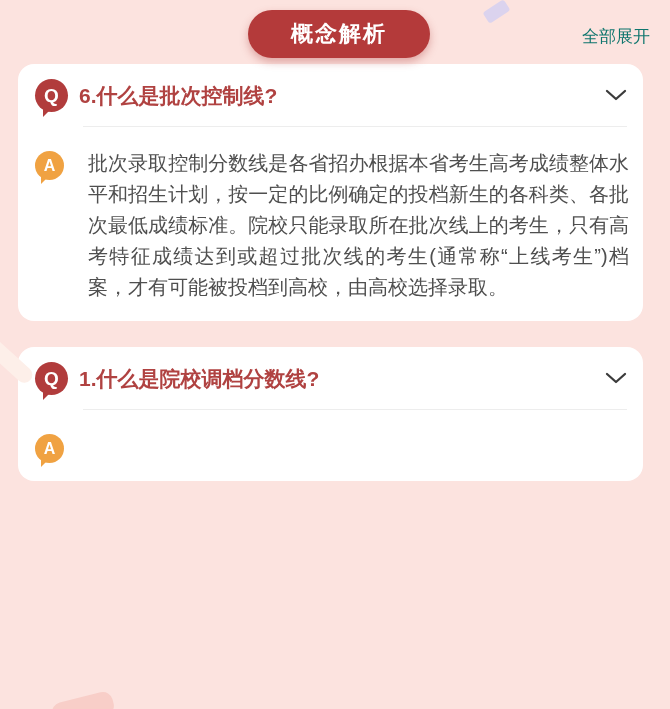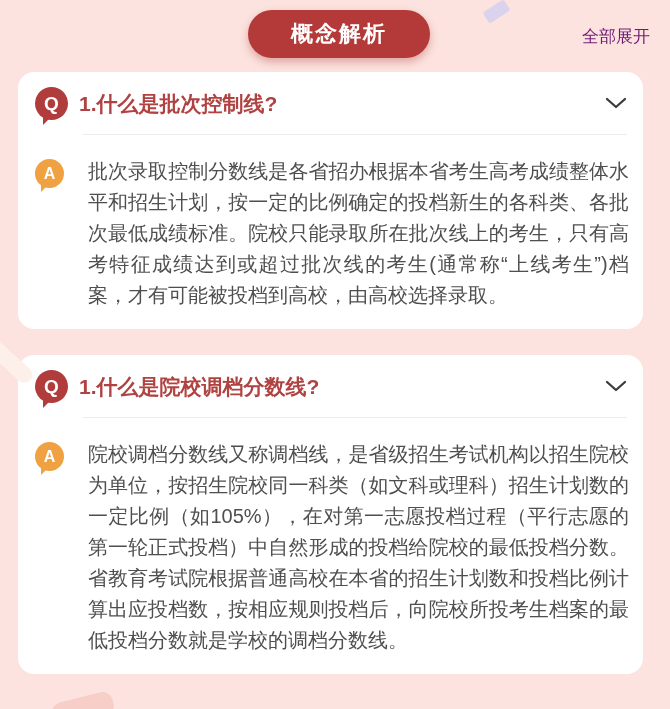--- a/index.html
+++ b/index.html
@@ -5,35 +5,35 @@
   * { margin: 0; padding: 0; box-sizing: border-box; }
   html, body { width: 670px; height: 709px; }
   body {
     position: relative;
     overflow: hidden;
     background: #fce3df;
     font-family: "Liberation Sans", "DejaVu Sans", sans-serif;
   }
 
   
-  .header { position: relative; height: 72px; }
+  .header { position: relative; height: 64px; }
   .pill {
     position: absolute;
     left: 248px; top: 10px;
     width: 182px; height: 48px;
     background: #b43a3a;
     border-radius: 26px;
     box-shadow: 0 4px 8px rgba(170, 50, 50, 0.35);
     display: flex; align-items: center; justify-content: center;
     color: #ffffff; font-size: 22px; font-weight: bold; letter-spacing: 2px;
   }
   .expand-all {
     position: absolute;
     right: 20px; top: 25px;
-    color: #701a75; font-size: 17px;
+    color: #0f766e; font-size: 17px;
     cursor: pointer;
   }
 
   
   .confetti { position: absolute; border-radius: 3px; }
   .confetti.lavender { left: 484px; top: 5px; width: 25px; height: 13px; background: #dbd3ee; transform: rotate(-33deg); }
   .confetti.left-ribbon { left: -22px; top: 352px; width: 60px; height: 16px; background: #fdefe9; border-radius: 8px; transform: rotate(42deg); }
   .confetti.bottom-pink { left: 52px; top: 697px; width: 62px; height: 24px; background: #f8cec8; border-radius: 10px; transform: rotate(-14deg); }
 
   
@@ -108,21 +108,21 @@
     <span>概念解析</span>
   </div>
   <div class="expand-all">全部展开</div>
 </div>
 
 <div class="card">
   <div class="qa-header">
     <div class="badge q">
       <span>Q</span>
     </div>
-    <div class="q-title">1.什么是批次控制线?</div>
+    <div class="q-title">6.什么是批次控制线?</div>
     <div class="chevron">
       <svg width="22" height="13" viewBox="0 0 22 13">
         <polyline points="2,2 11,10 20,2" fill="none" stroke="#3b3b3b" stroke-width="2.3" stroke-linecap="round" stroke-linejoin="round"></polyline>
       </svg>
     </div>
   </div>
   <hr class="divider">
   <div class="qa-answer">
     <div class="badge a">
       <span>A</span>
@@ -141,15 +141,14 @@
       <svg width="22" height="13" viewBox="0 0 22 13">
         <polyline points="2,2 11,10 20,2" fill="none" stroke="#3b3b3b" stroke-width="2.3" stroke-linecap="round" stroke-linejoin="round"></polyline>
       </svg>
     </div>
   </div>
   <hr class="divider">
   <div class="qa-answer">
     <div class="badge a">
       <span>A</span>
     </div>
-    <div class="answer-text">院校调档分数线又称调档线，是省级招生考试机构以招生院校为单位，按招生院校同一科类（如文科或理科）招生计划数的一定比例（如105%），在对第一志愿投档过程（平行志愿的第一轮正式投档）中自然形成的投档给院校的最低投档分数。省教育考试院根据普通高校在本省的招生计划数和投档比例计算出应投档数，按相应规则投档后，向院校所投考生档案的最低投档分数就是学校的调档分数线。</div>
   </div>
 </div>
 
 </body></html>

